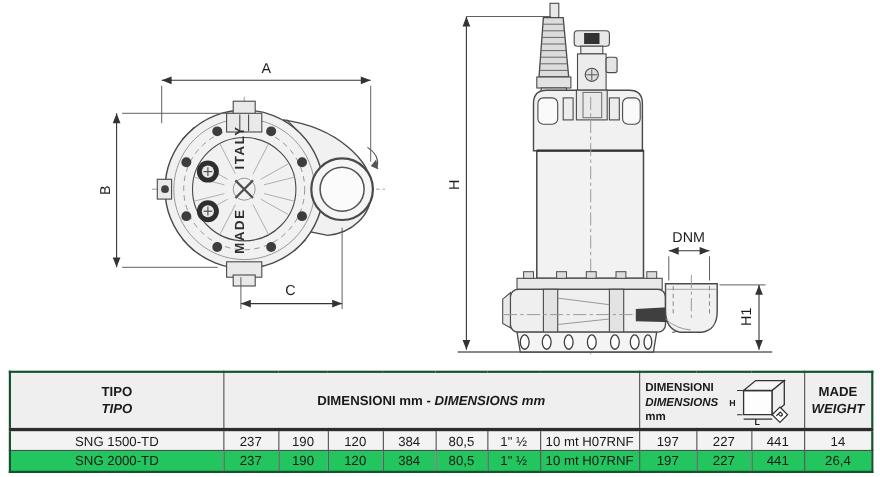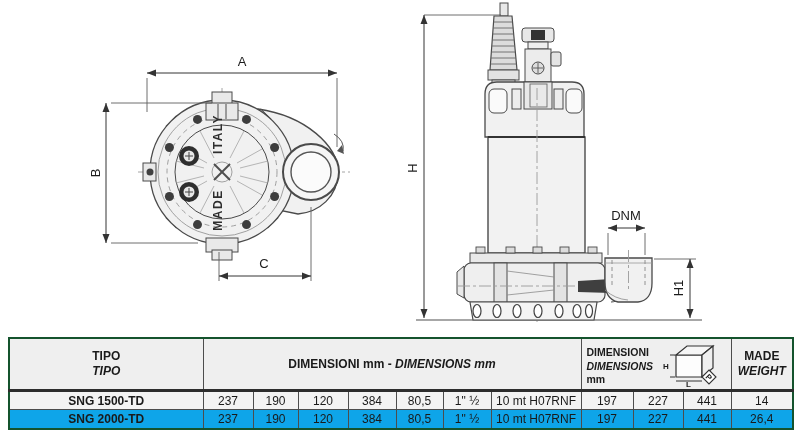--- a/index.html
+++ b/index.html
@@ -20,22 +20,22 @@
   .eng{font-size:12px;font-weight:bold;letter-spacing:1.5px;fill:#2e2e2e}
 
   table.spec{position:absolute;left:8px;top:337px;width:784px;
     border-collapse:collapse;table-layout:fixed;border:2px solid #14532d}
   .spec th,.spec td{border:1px solid #4d4d4d;text-align:center;vertical-align:middle;
     padding:0;overflow:hidden;white-space:nowrap}
   .spec thead{border-bottom:3px solid #2d2d2d}
   .spec thead th{background:#efefef;height:46px;font-size:12px;font-weight:bold;line-height:1.25}
   .spec tbody tr{height:19px;font-size:12px}
   .row-a{background:#f3f3f3}
-  .row-b{background:#0ea5e9}
-  td.model{font-weight:bold}
+  .row-b{background:#22c55e}
+  td.model{font-weight:normal}
   .it{font-style:italic}
   .pack-flex{display:flex;align-items:flex-end;justify-content:space-between;padding:2px 5px}
   .pack-txt{font-size:10.5px;line-height:1.3;font-weight:bold;text-align:left}
   .cube-svg{flex:0 0 auto}
   .cube-svg text{font-size:8px;font-weight:bold}
 </style>
 </head>
 <body>
 
 <div class="stage">

